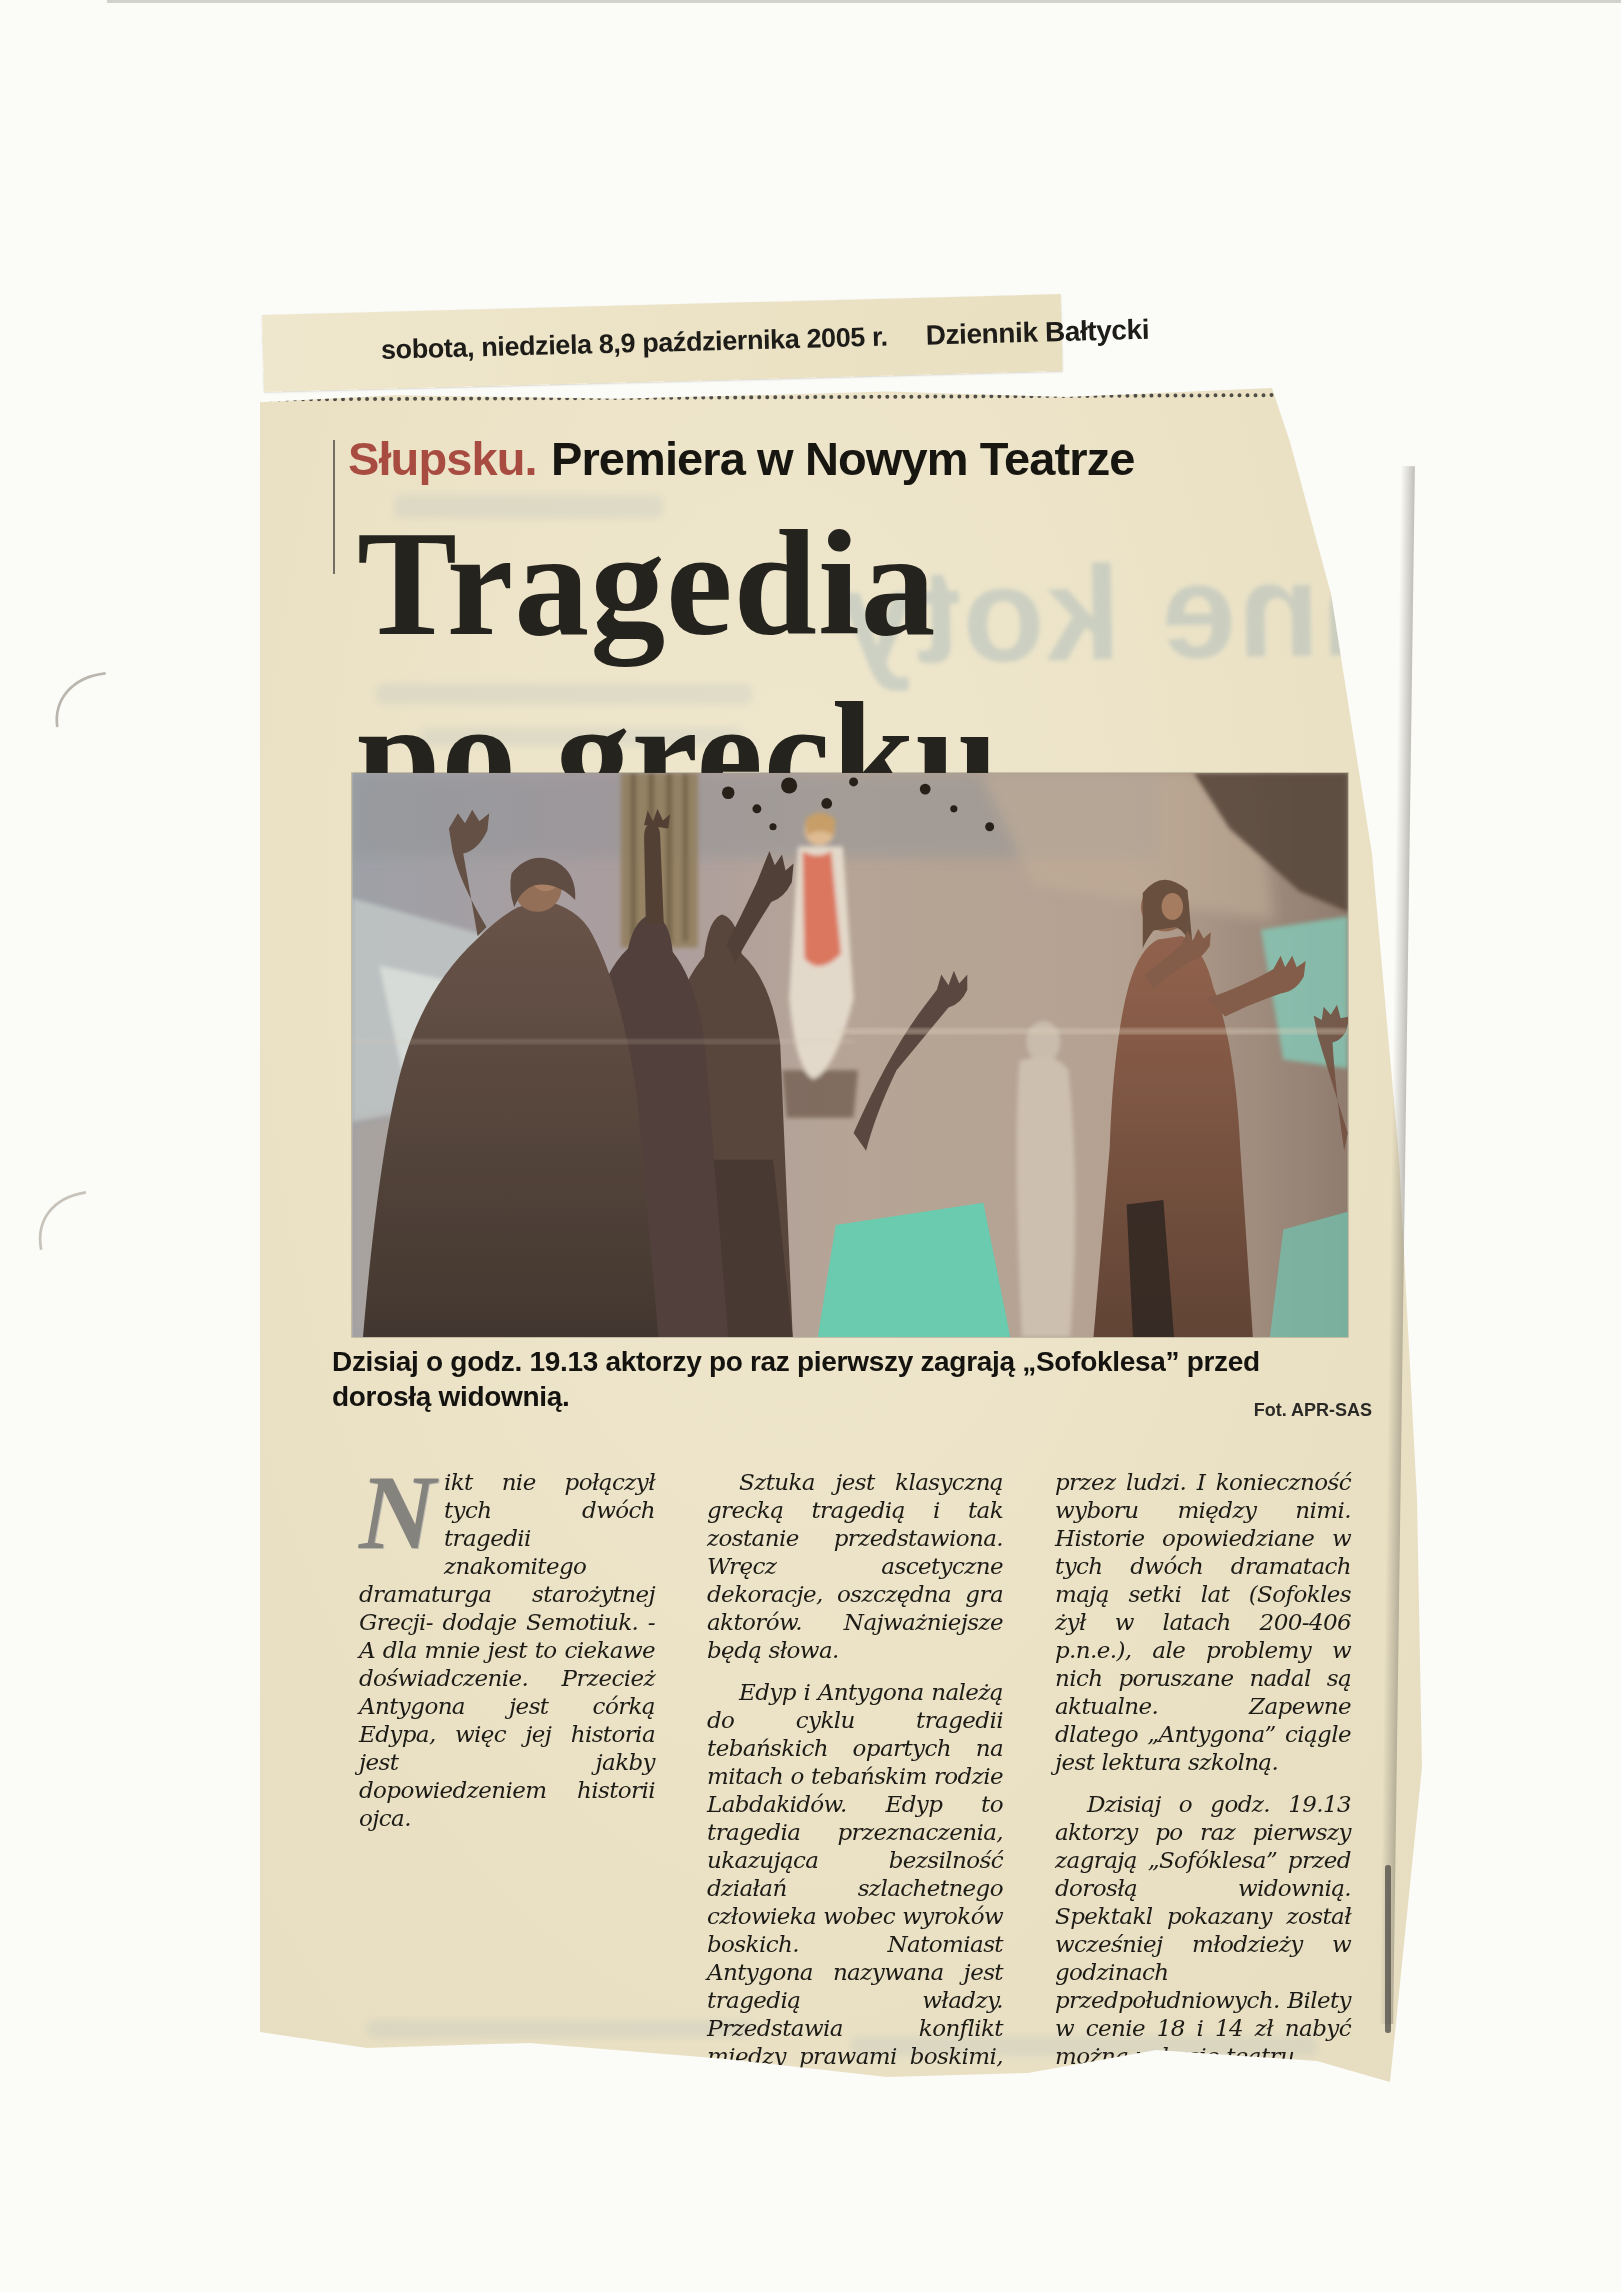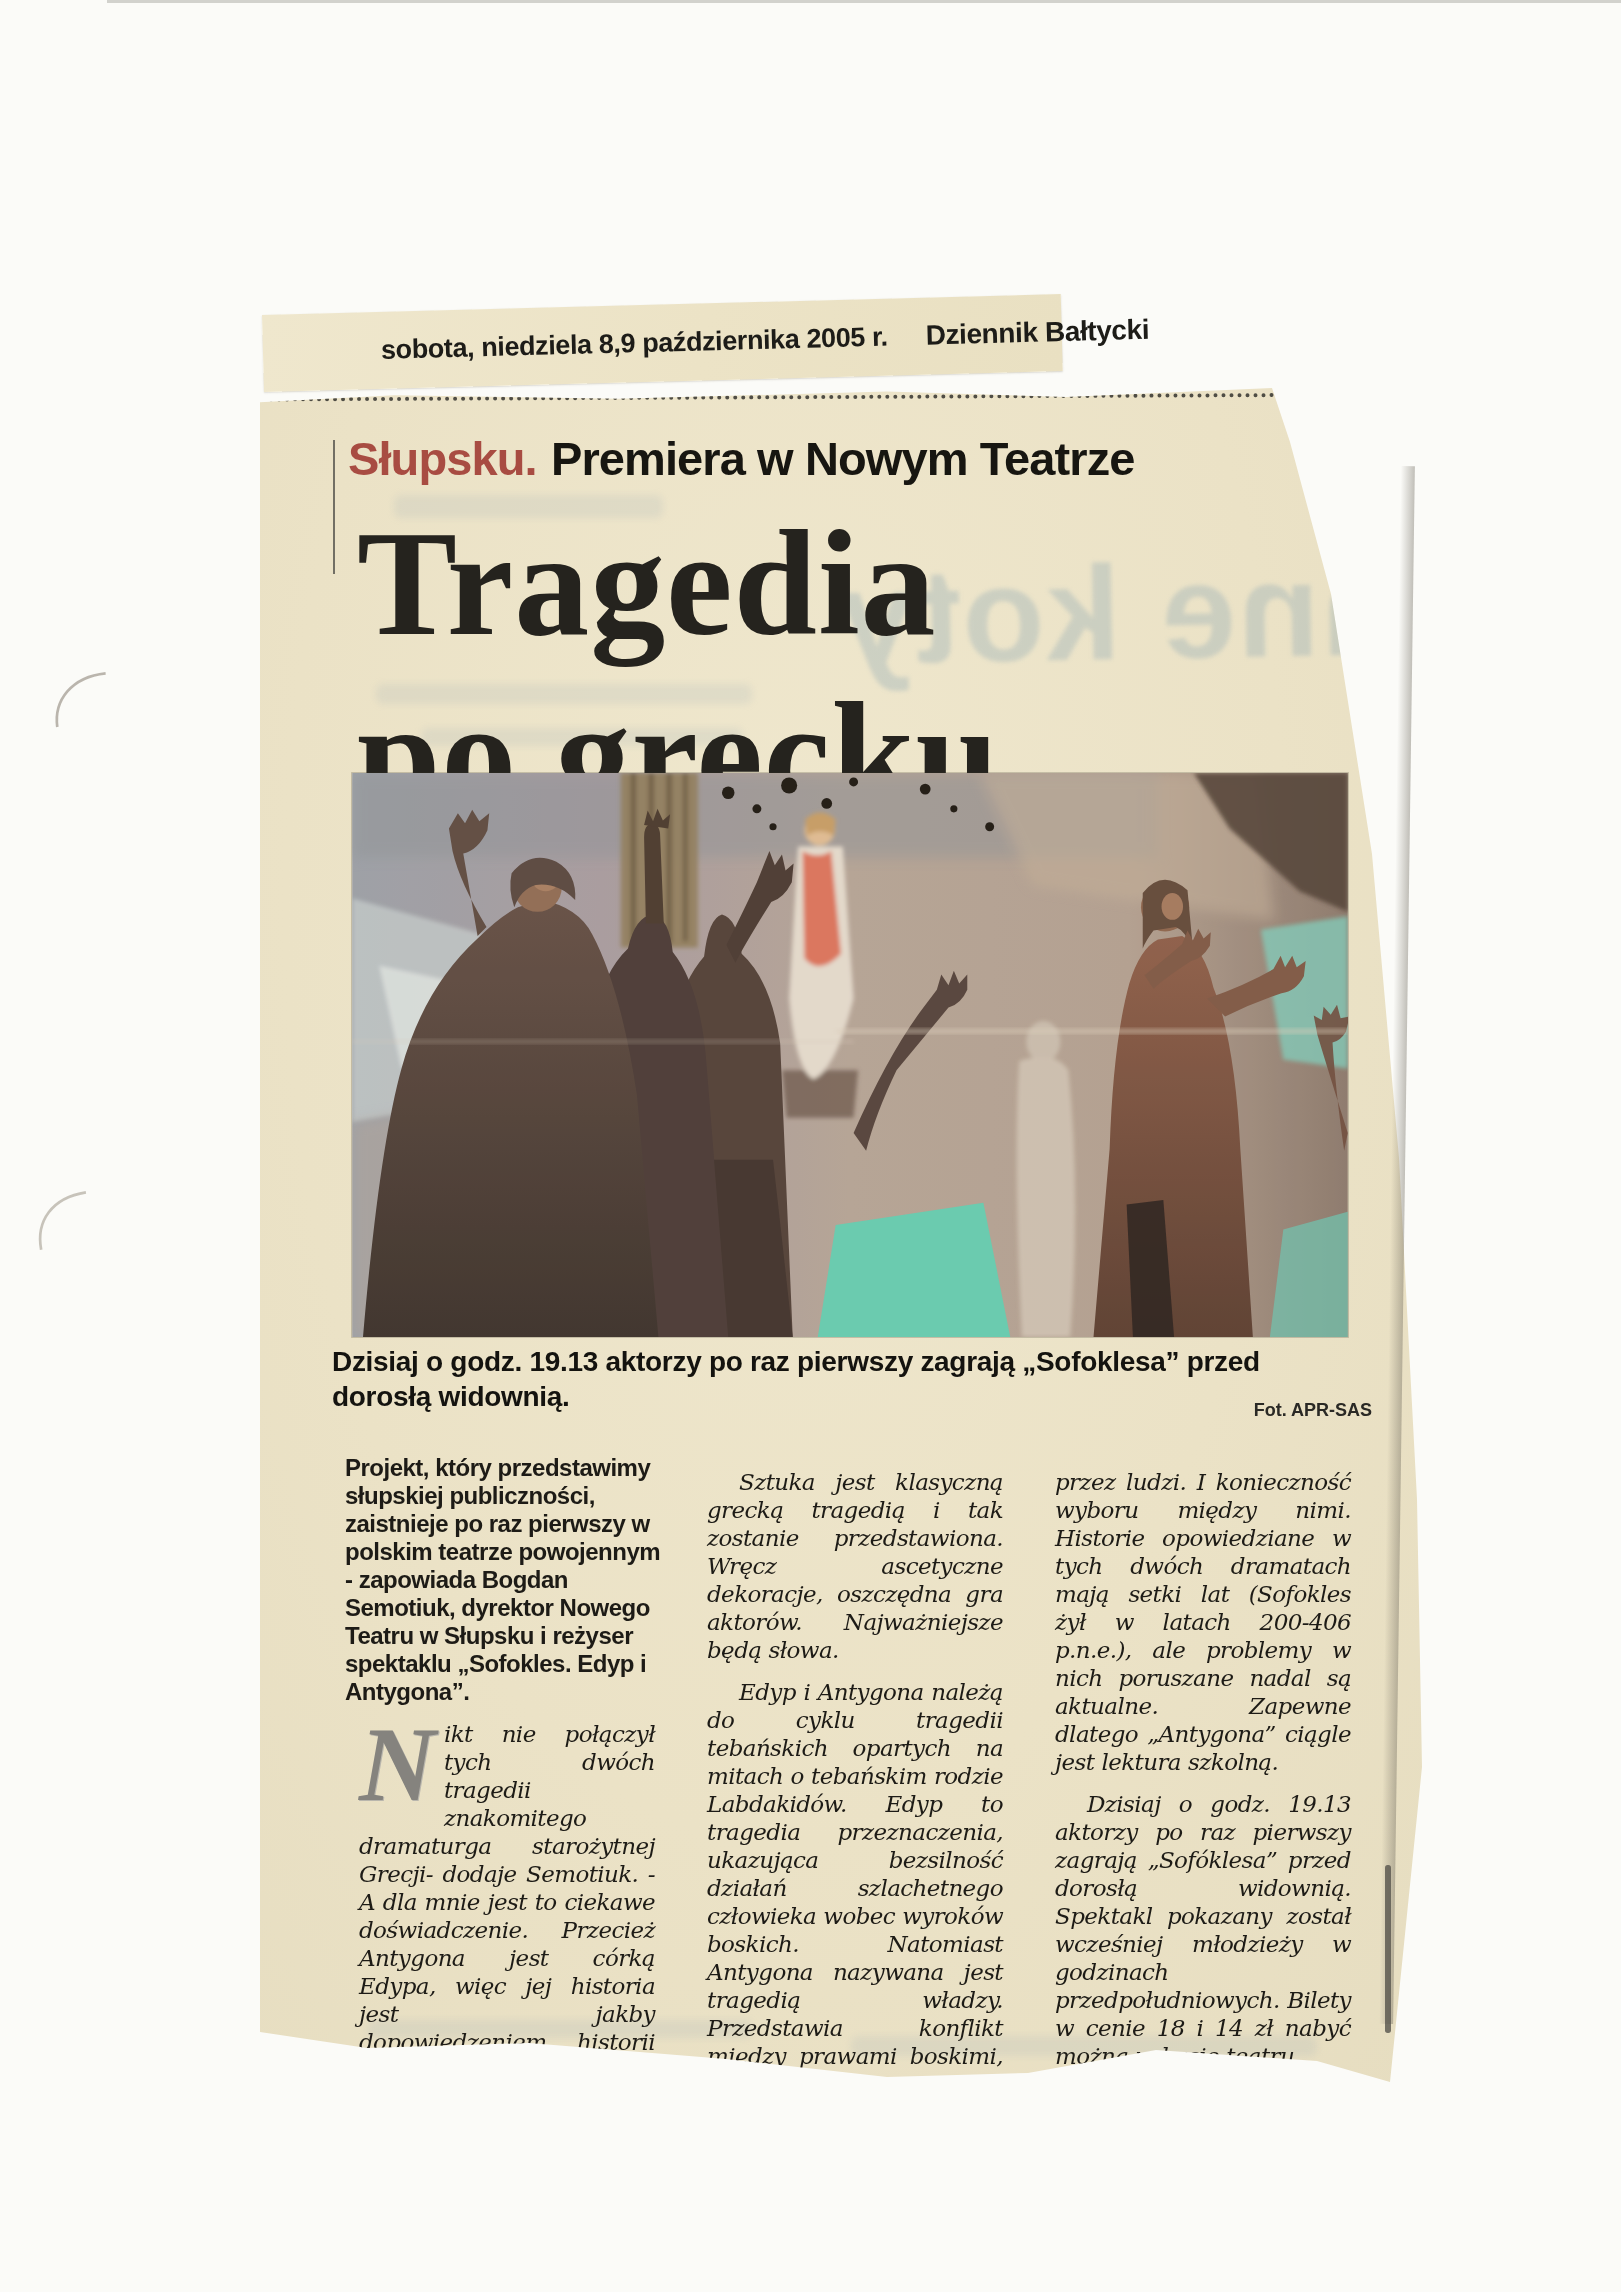--- a/index.html
+++ b/index.html
@@ -227,21 +227,20 @@
         <rect x="0" y="298" width="560" height="4" fill="#d9cdbb" opacity=".3" filter="url(#f2)"></rect>
         <rect width="1112" height="630" fill="#c9b49a" opacity=".1"></rect>
       </svg>
     </div>
 
     <div class="caption">Dzisiaj o godz. 19.13 aktorzy po raz pierwszy zagrają „Sofoklesa” przed dorosłą widownią.</div>
     <div class="credit">Fot. APR-SAS</div>
 
     <div class="cols">
       <div class="col">
-        <p class="lead">Projekt, który przedstawimy słupskiej publiczności, zaistnieje po raz pierwszy w polskim teatrze powojennym - zapowiada Bogdan Semotiuk, dyrektor Nowego Teatru w Słupsku i reżyser spektaklu „Sofokles. Edyp i Antygona”.</p>
         <p class="body"><span class="dropcap">N</span><span>ikt nie połączył tych dwóch tragedii znakomitego dramaturga starożytnej Grecji- dodaje Semotiuk. - A dla mnie jest to ciekawe doświadczenie. Przecież Antygona jest córką Edypa, więc jej historia jest jakby dopowiedzeniem historii ojca.</span></p>
       </div>
       <div class="col">
         <p class="body indent">Sztuka jest klasyczną grecką tragedią i tak zostanie przedstawiona. Wręcz ascetyczne dekoracje, oszczędna gra aktorów. Najważniejsze będą słowa.</p>
         <p class="body indent">Edyp i Antygona należą do cyklu tragedii tebańskich opartych na mitach o tebańskim rodzie Labdakidów. Edyp to tragedia przeznaczenia, ukazująca bezsilność działań szlachetnego człowieka wobec wyroków boskich. Natomiast Antygona nazywana jest tragedią władzy. Przedstawia konflikt między prawami boskimi, niepisanymi, a prawami państwowymi, ustawionymi</p>
       </div>
       <div class="col">
         <p class="body">przez ludzi. I konieczność wyboru między nimi. Historie opowiedziane w tych dwóch dramatach mają setki lat (Sofokles żył w latach 200-406 p.n.e.), ale problemy w nich poruszane nadal są aktualne. Zapewne dlatego „Antygona” ciągle jest lektura szkolną.</p>
         <p class="body indent">Dzisiaj o godz. 19.13 aktorzy po raz pierwszy zagrają „Sofóklesa” przed dorosłą widownią. Spektakl pokazany został wcześniej młodzieży w godzinach przedpołudniowych. Bilety w cenie 18 i 14 zł nabyć można w kasie teatru.</p>
         <p class="byline">Joanna Jusianiec</p>

